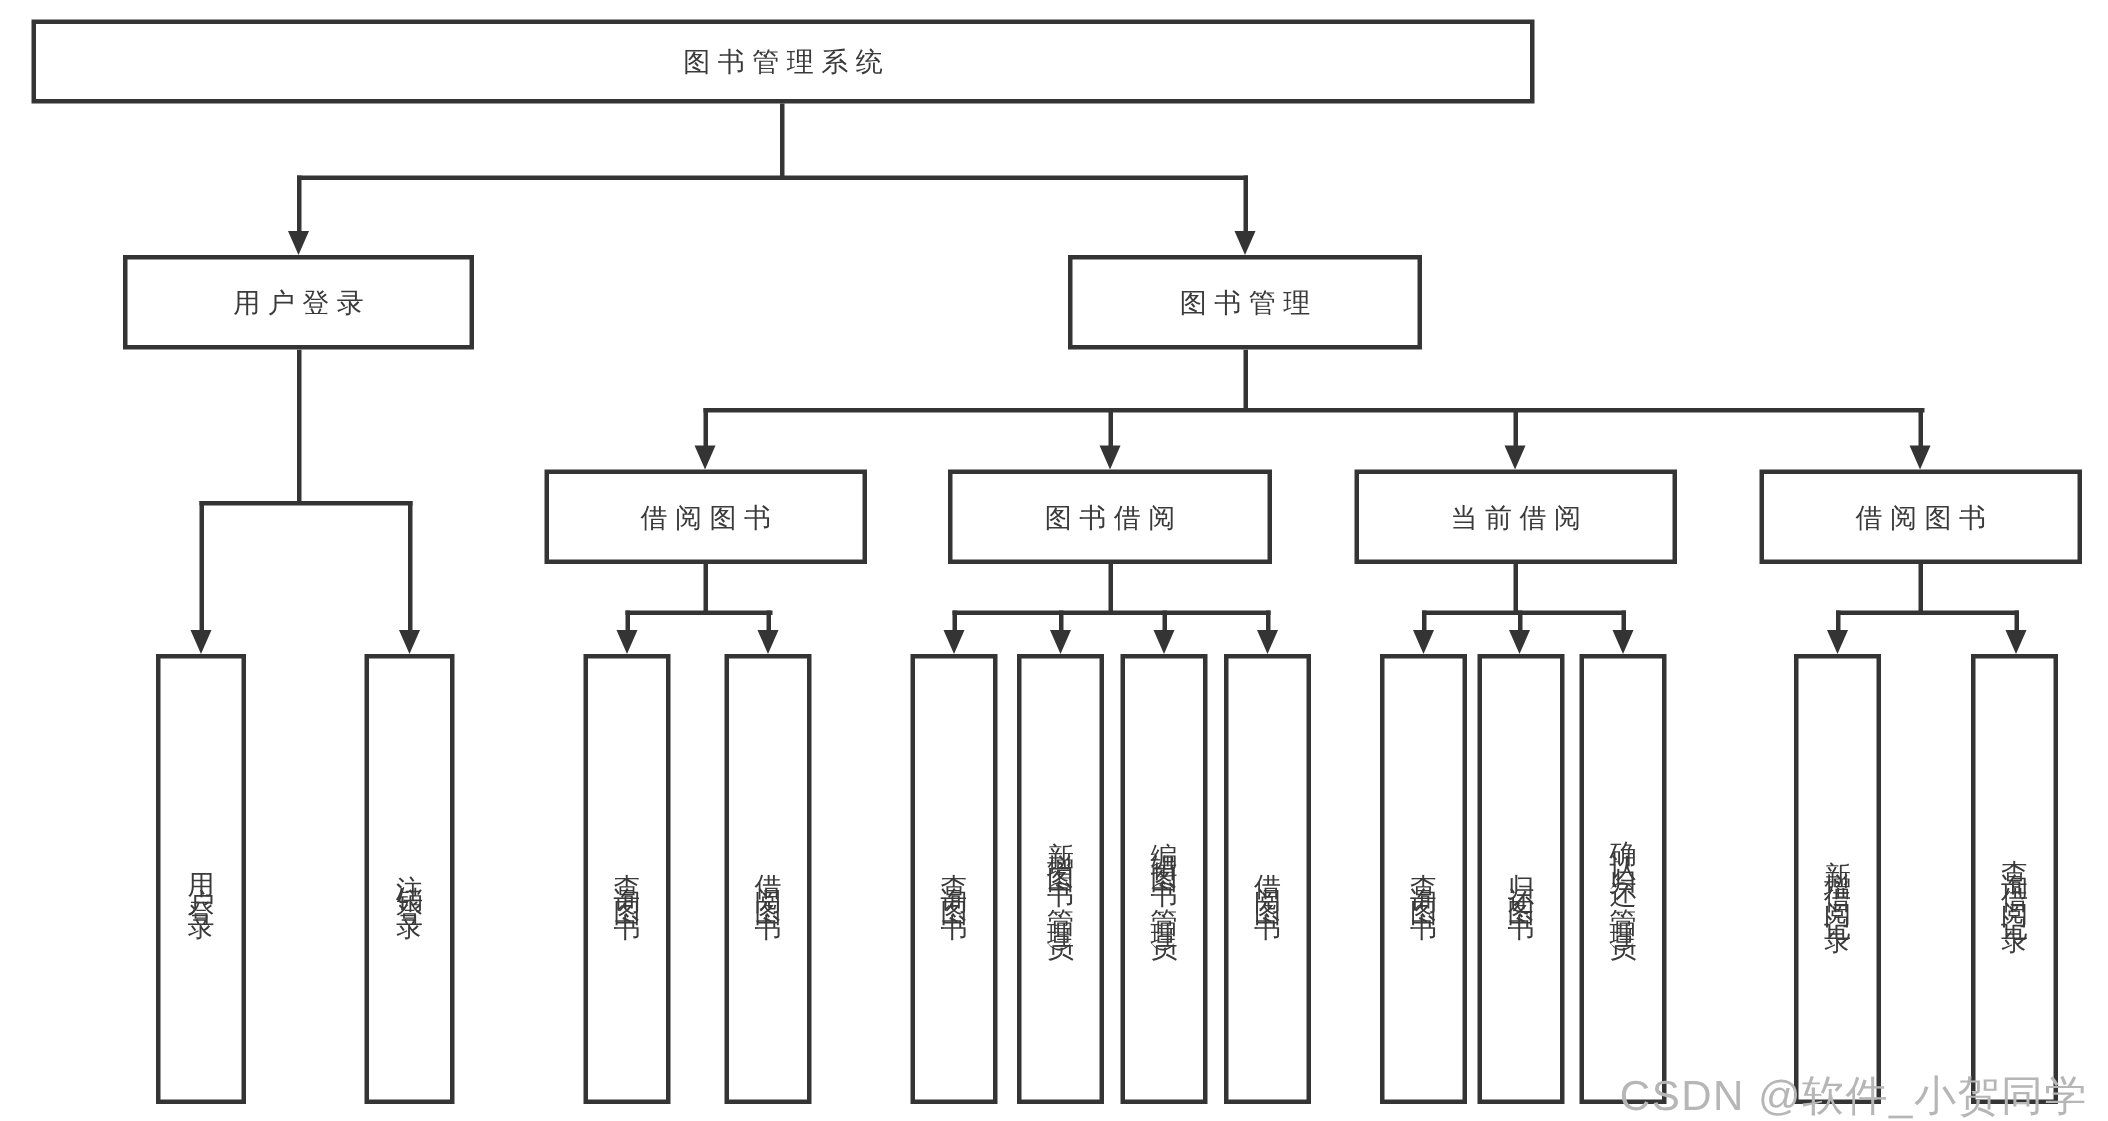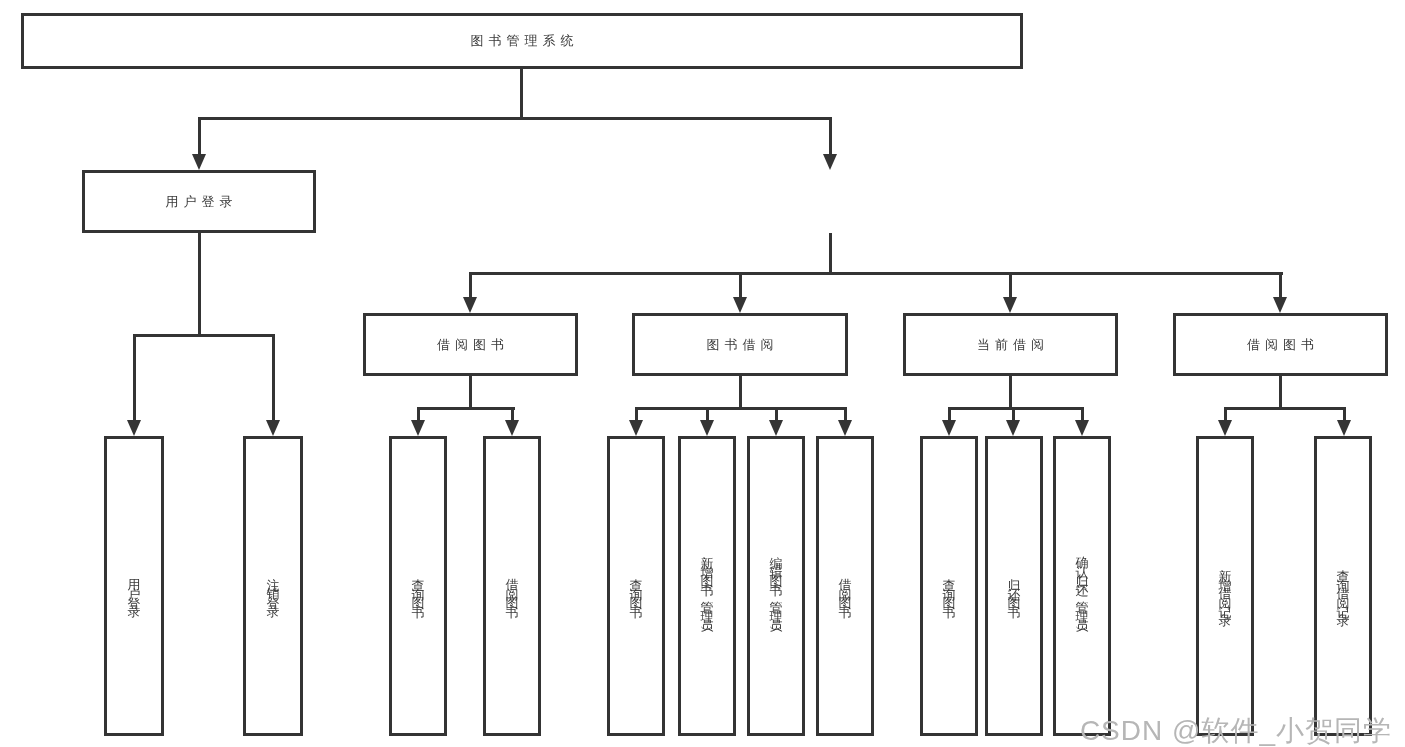--- a/index.html
+++ b/index.html
@@ -4,21 +4,21 @@
 <style>
   html,body { margin:0; padding:0; background:#ffffff; }
   .canvas {
     position:relative; width:1405px; height:747px; background:#ffffff;
     font-family:"Liberation Sans", sans-serif; overflow:hidden;
   }
   .box {
     position:absolute; box-sizing:border-box;
     border:3px solid #343434; background:#ffffff;
     display:flex; align-items:center; justify-content:center;
-    color:#3a3a3a; font-size:13px;
+    color:#3a3a3a; font-size:18px;
   }
   .hbox span { letter-spacing:5px; text-indent:5px; white-space:nowrap; }
   .vbox span {
     writing-mode:vertical-rl; text-orientation:mixed;
     letter-spacing:9px; line-height:1;
   }
   .hl { position:absolute; height:3px; background:#343434; }
   .vl { position:absolute; width:3px; background:#343434; }
   .ar {
     position:absolute; width:0; height:0;
@@ -95,20 +95,23 @@
   <div class="vl" style="left:1343px;top:407px;height:14px"></div>
   <div class="ar" style="left:1337px;top:420px"></div>
 
   <div class="box hbox" style="left:21px;top:13px;width:1002px;height:56px">
     <span>图书管理系统</span>
   </div>
 
   <div class="box hbox" style="left:82px;top:170px;width:234px;height:63px">
     <span>用户登录</span>
   </div>
+  <div class="box hbox" style="left:712px;top:170px;width:236px;height:63px">
+    <span>图书管理</span>
+  </div>
 
   <div class="box hbox" style="left:363px;top:313px;width:215px;height:63px">
     <span>借阅图书</span>
   </div>
   <div class="box hbox" style="left:632px;top:313px;width:216px;height:63px">
     <span>图书借阅</span>
   </div>
   <div class="box hbox" style="left:903px;top:313px;width:215px;height:63px">
     <span>当前借阅</span>
   </div>

